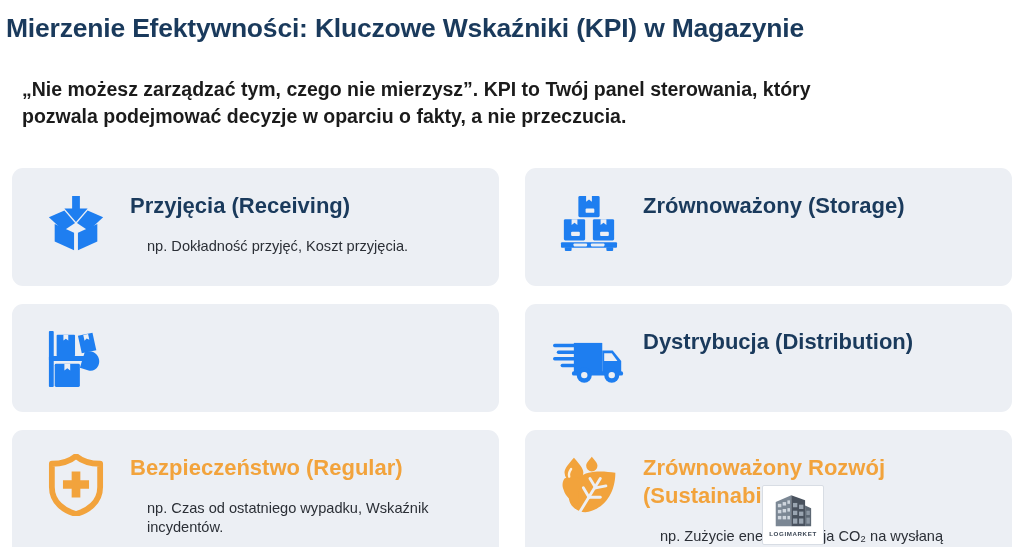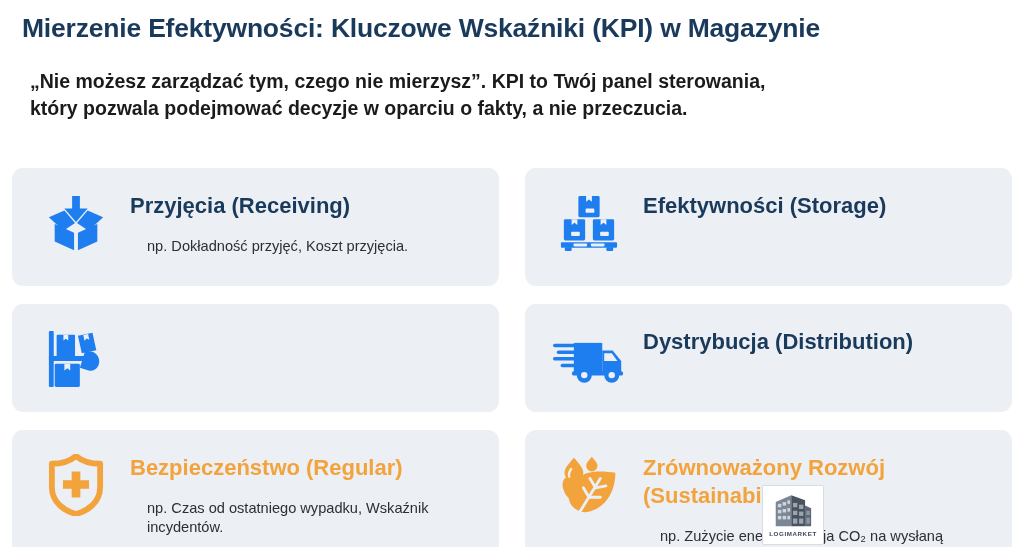--- a/index.html
+++ b/index.html
@@ -12,34 +12,34 @@
     overflow: hidden;
     background: #ffffff;
     font-family: "Liberation Sans", sans-serif;
     position: relative;
   }
   .page {
     position: relative;
     width: 832px;
     height: 547px;
     box-sizing: border-box;
-    padding: 0 16px;
+    padding: 0 0;
   }
   .page-title {
     margin: 0;
     padding: 14px 4px 0 6px;
     font-size: 26.5px;
     font-weight: bold;
     color: #1a3a5c;
     letter-spacing: -0.2px;
     line-height: 1.12;
     white-space: nowrap;
   }
   .page-subtitle {
-    margin: 8px;
+    margin: 16px;
     padding: 16px 4px 0 6px;
     font-size: 19.5px;
     font-weight: bold;
     color: #1b1b1b;
     line-height: 1.38;
     max-width: 1000px;
   }
   .cards-grid {
     position: absolute;
     left: 12px;
@@ -164,21 +164,21 @@
             <path d="M14 26 h6 v6 l-3 -2.2 -3 2.2 z"></path>
             <rect x="13.5" y="39" width="9" height="4.5" rx="1"></rect>
             <path d="M44 26 h6 v6 l-3 -2.2 -3 2.2 z"></path>
             <rect x="43.5" y="39" width="9" height="4.5" rx="1"></rect>
             <rect x="16" y="51.2" width="14" height="3" rx="0.8"></rect>
             <rect x="34" y="51.2" width="14" height="3" rx="0.8"></rect>
           </g>
         </svg>
       </div>
       <div class="card-body">
-        <p class="card-title">Efektywności (Storage)</p>
+        <p class="card-title">Zrównoważony (Storage)</p>
       </div>
     </div>
 
     <div class="card">
       <div class="card-icon">
         <svg viewBox="0 0 64 62" width="62" height="60" aria-hidden="true">
           <g fill="#1e7ef0">
             <rect x="4" y="2" width="5" height="58" rx="1"></rect>
             <rect x="4" y="28" width="38" height="5" rx="1"></rect>
             <rect x="12" y="6" width="19" height="22" rx="1"></rect>

